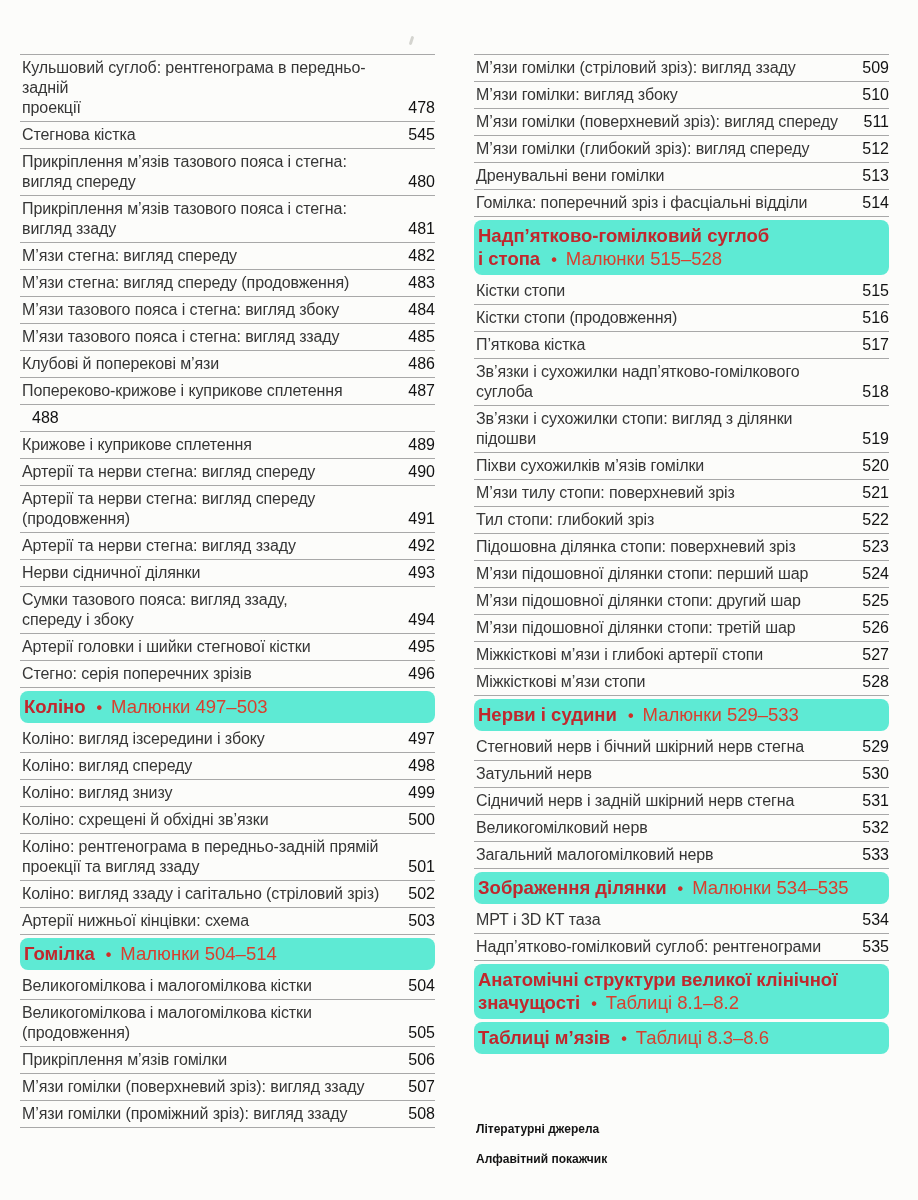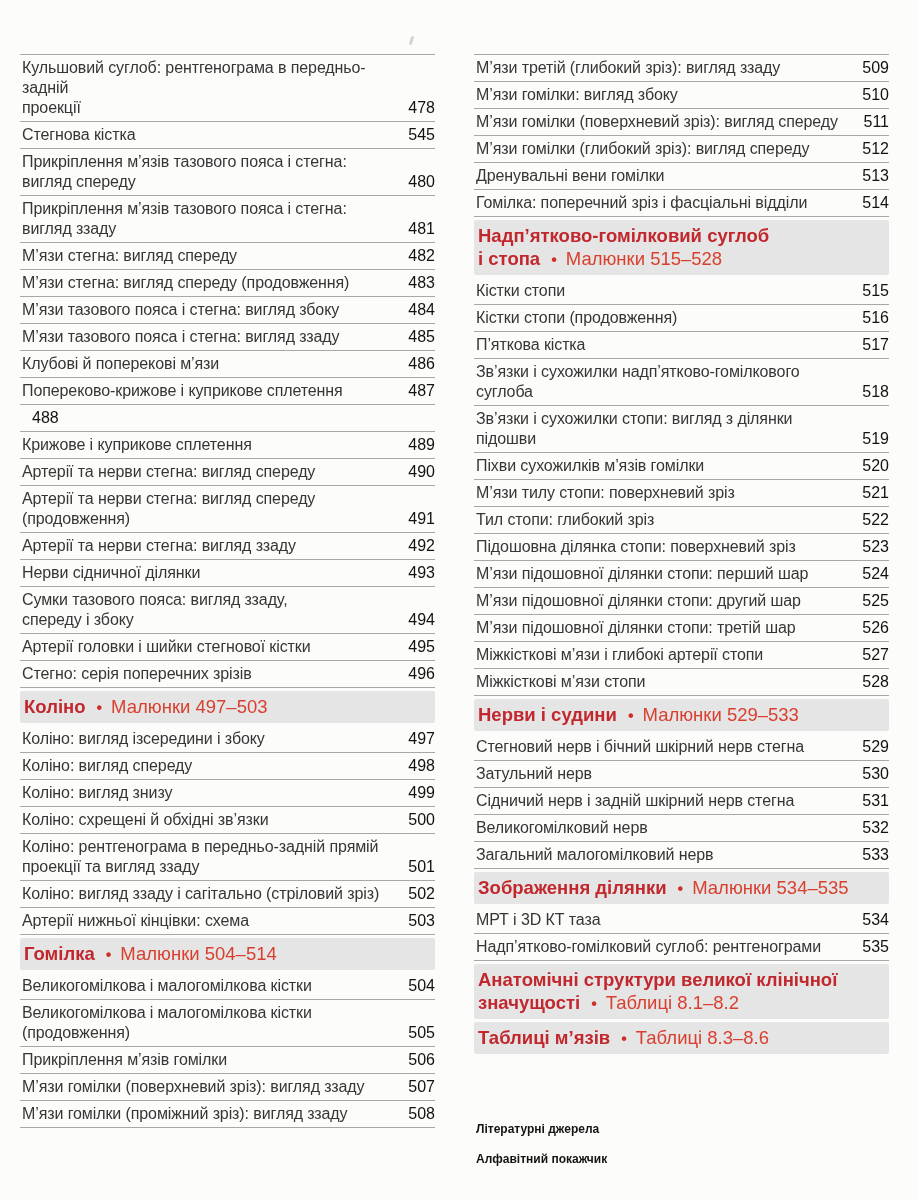--- a/index.html
+++ b/index.html
@@ -53,22 +53,22 @@
   .entry-line { display: block; }
   .page-num {
     flex: 0 0 auto;
     font-size: 16px;
     line-height: 20px;
     font-weight: 400;
     color: #121212;
     padding-left: 10px;
   }
   .section {
-    background: #e5e5e5;
-    border-radius: 2px;
+    background: #5eead4;
+    border-radius: 8px;
     margin: 3px 0;
     padding: 4px 8px 4px 4px;
   }
   .section-line {
     font-size: 18.5px;
     line-height: 23px;
     white-space: nowrap;
   }
   .section-name {
     font-weight: 700;
@@ -292,21 +292,21 @@
       <div class="row">
         <div class="entry-text">
           <span class="entry-line">М’язи гомілки (проміжний зріз): вигляд ззаду</span>
         </div>
         <div class="page-num">508</div>
       </div>
     </div>
   <div class="col">
       <div class="row">
         <div class="entry-text">
-          <span class="entry-line">М’язи третій (глибокий зріз): вигляд ззаду</span>
+          <span class="entry-line">М’язи гомілки (стріловий зріз): вигляд ззаду</span>
         </div>
         <div class="page-num">509</div>
       </div>
       <div class="row">
         <div class="entry-text">
           <span class="entry-line">М’язи гомілки: вигляд збоку</span>
         </div>
         <div class="page-num">510</div>
       </div>
       <div class="row">

